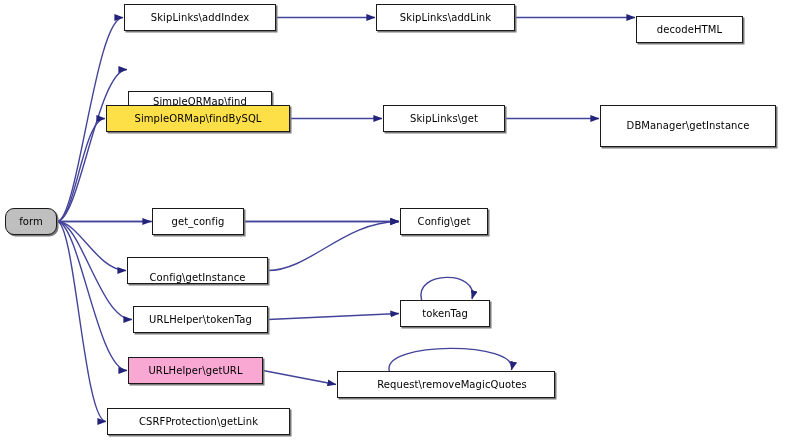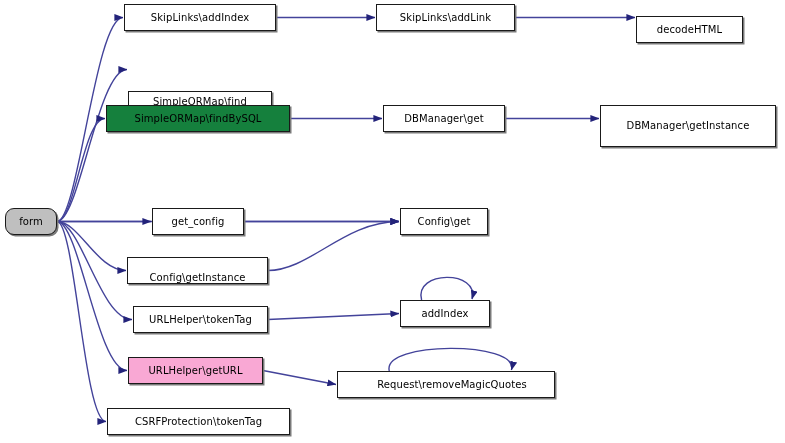--- a/index.html
+++ b/index.html
@@ -90,46 +90,46 @@
     </div>
     <div class="node" style="left: 376px; top: 4px; width: 139px; height: 27px; border-color: rgb(26, 26, 26); color: rgb(0, 0, 0); background: rgb(255, 255, 255);">
       <span class="node-label">SkipLinks\addLink</span>
     </div>
     <div class="node" style="left: 636px; top: 16px; width: 107px; height: 27px; border-color: rgb(26, 26, 26); color: rgb(0, 0, 0); background: rgb(255, 255, 255);">
       <span class="node-label">decodeHTML</span>
     </div>
     <div class="node" style="left: 128px; top: 56px; width: 144px; height: 21px; border-color: rgb(26, 26, 26); color: rgb(0, 0, 0); background: rgb(255, 255, 255); margin-top: 35px;">
       <span class="node-label">SimpleORMap\find</span>
     </div>
-    <div class="node" style="left: 106px; top: 105px; width: 184px; height: 27px; border-color: rgb(26, 26, 26); color: rgb(0, 0, 0); background: #15803d; text-align: center;">
+    <div class="node" style="left: 106px; top: 105px; width: 184px; height: 27px; border-color: rgb(26, 26, 26); color: rgb(0, 0, 0); background: #fde047; text-align: center;">
       <span class="node-label">SimpleORMap\findBySQL</span>
     </div>
     <div class="node" style="left: 383px; top: 105px; width: 122px; height: 27px; border-color: rgb(26, 26, 26); color: rgb(0, 0, 0); background: rgb(255, 255, 255);">
-      <span class="node-label">DBManager\get</span>
+      <span class="node-label">SkipLinks\get</span>
     </div>
     <div class="node" style="left: 600px; top: 105px; width: 176px; height: 42px; border-color: rgb(26, 26, 26); color: rgb(0, 0, 0); background: rgb(255, 255, 255);">
       <span class="node-label">DBManager\getInstance</span>
     </div>
     <div class="node" style="left: 152px; top: 208px; width: 92px; height: 27px; border-color: rgb(26, 26, 26); color: rgb(0, 0, 0); background: rgb(255, 255, 255);">
       <span class="node-label">get_config</span>
     </div>
     <div class="node" style="left: 400px; top: 208px; width: 88px; height: 27px; border-color: rgb(26, 26, 26); color: rgb(0, 0, 0); background: rgb(255, 255, 255);">
       <span class="node-label">Config\get</span>
     </div>
     <div class="node" style="left: 127px; top: 257px; width: 141px; height: 27px; border-color: rgb(26, 26, 26); color: rgb(0, 0, 0); background: rgb(255, 255, 255); align-items: flex-end;">
       <span class="node-label">Config\getInstance</span>
     </div>
     <div class="node" style="left: 400px; top: 300px; width: 90px; height: 27px; border-color: rgb(26, 26, 26); color: rgb(0, 0, 0); background: rgb(255, 255, 255);">
-      <span class="node-label">addIndex</span>
+      <span class="node-label">tokenTag</span>
     </div>
     <div class="node" style="left: 133px; top: 306px; width: 135px; height: 27px; border-color: rgb(26, 26, 26); color: rgb(0, 0, 0); background: rgb(255, 255, 255);">
       <span class="node-label">URLHelper\tokenTag</span>
     </div>
     <div class="node" style="left: 128px; top: 357px; width: 135px; height: 27px; border-color: rgb(26, 26, 26); color: rgb(0, 0, 0); background: #f9a8d4;">
       <span class="node-label">URLHelper\getURL</span>
     </div>
     <div class="node" style="left: 337px; top: 371px; width: 218px; height: 27px; border-color: rgb(26, 26, 26); color: rgb(0, 0, 0); background: rgb(255, 255, 255); padding-left: 12px;">
       <span class="node-label">Request\removeMagicQuotes</span>
     </div>
     <div class="node" style="left: 107px; top: 408px; width: 183px; height: 27px; border-color: rgb(26, 26, 26); color: rgb(0, 0, 0); background: rgb(255, 255, 255);">
-      <span class="node-label">CSRFProtection\tokenTag</span>
+      <span class="node-label">CSRFProtection\getLink</span>
     </div>
   </div>
 
 </body></html>

